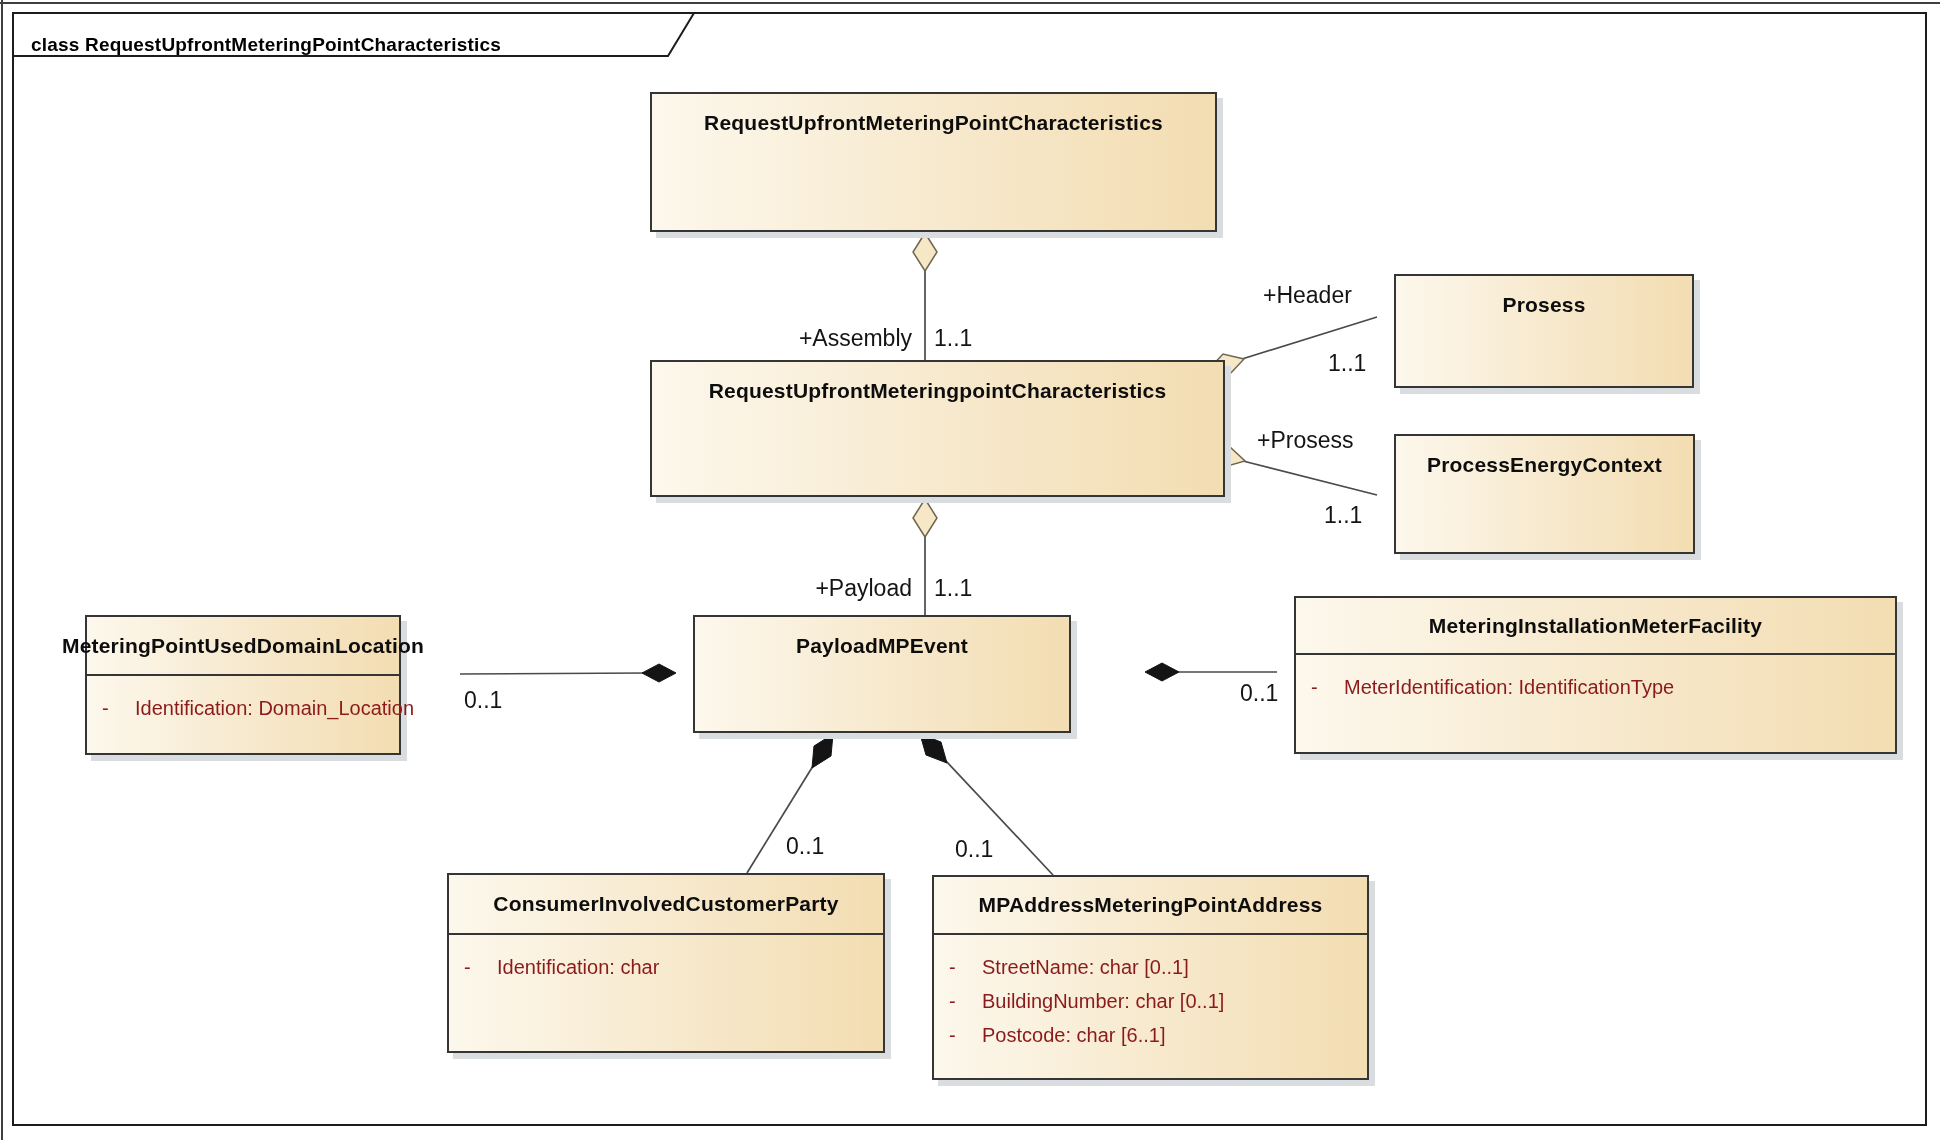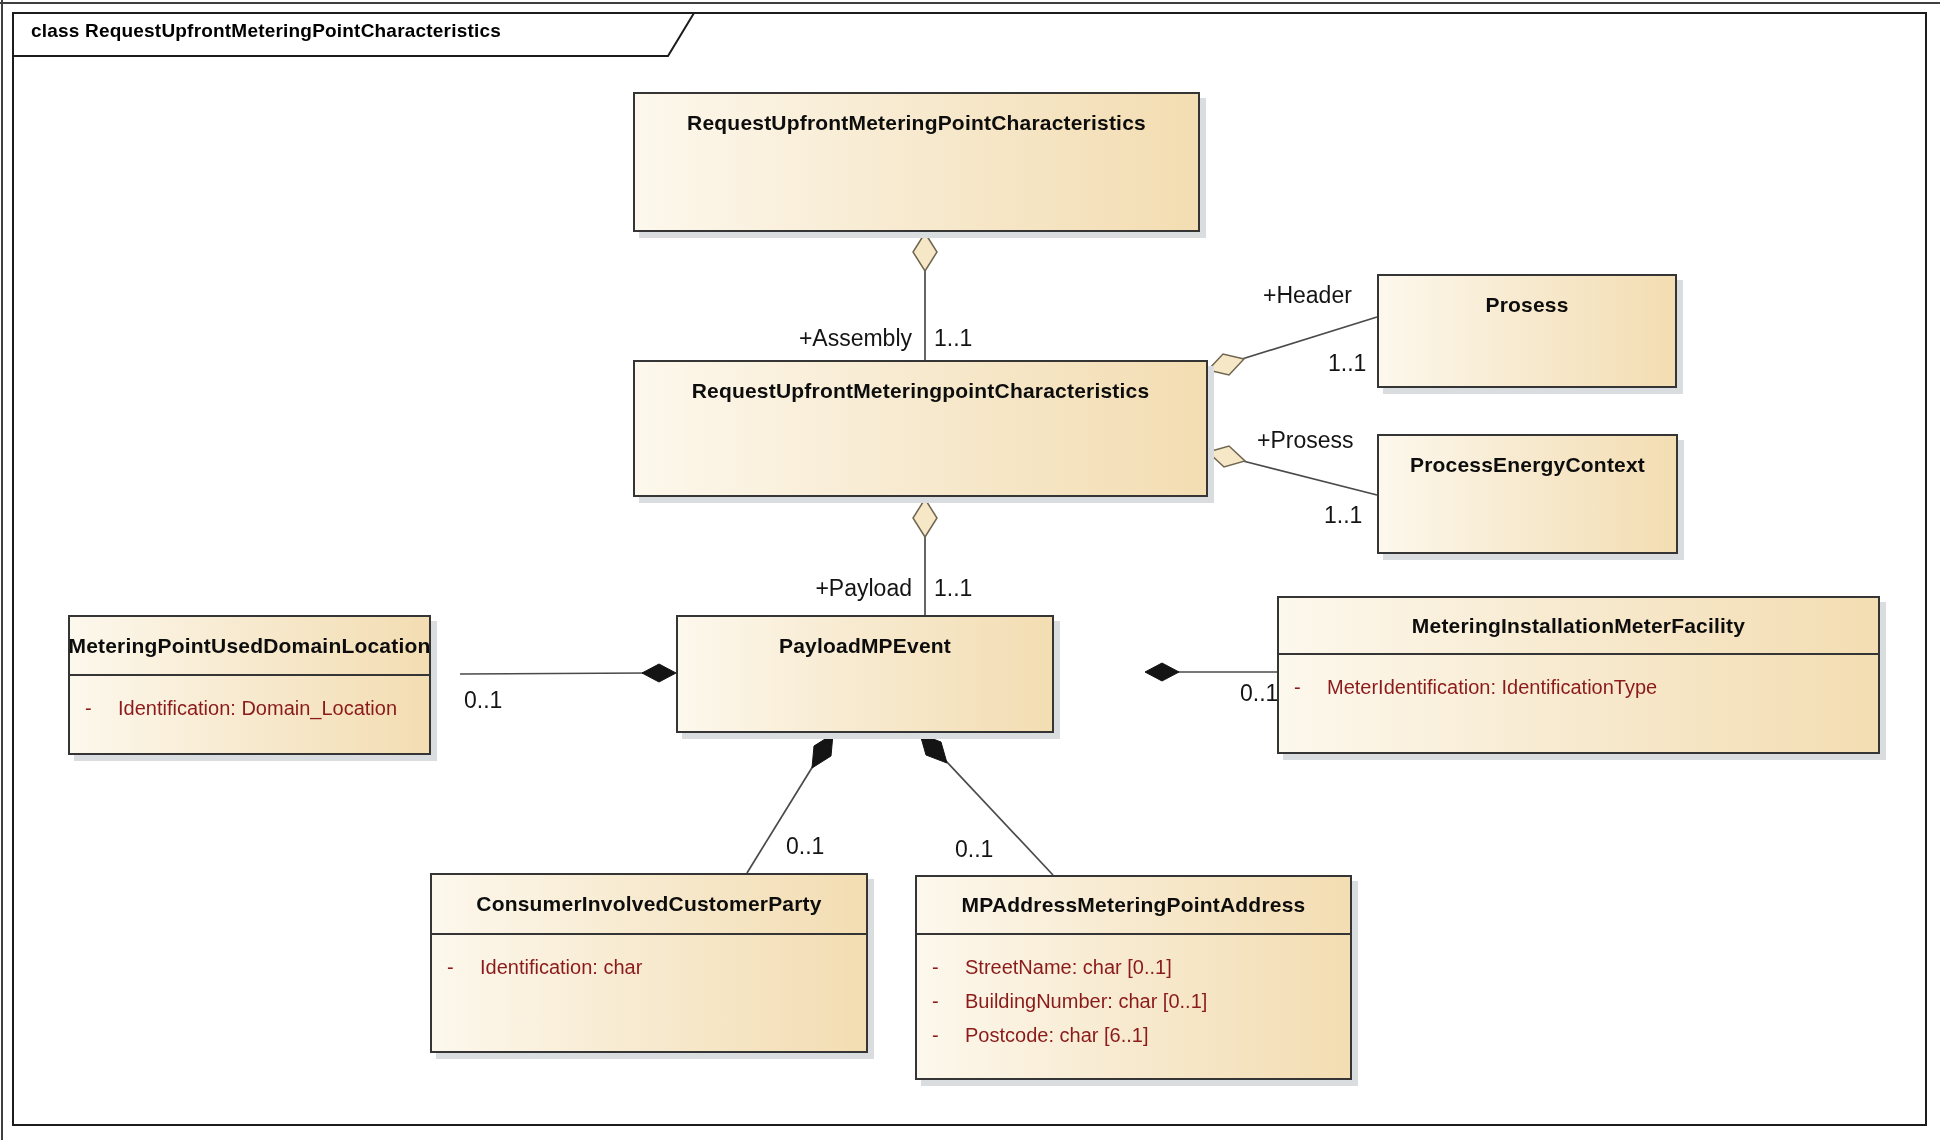--- a/index.html
+++ b/index.html
@@ -10,39 +10,40 @@
   svg.overlay{position:absolute;left:0;top:0;width:1940px;height:1140px;}
   .conn-line{stroke:#4a4a4a;stroke-width:1.7;fill:none;}
   .hollow-diamond{fill:#f6e7c6;stroke:#6e6650;stroke-width:1.5;}
   .filled-diamond{fill:#141414;stroke:#141414;}
 
   .uml-class{
     position:absolute;box-sizing:border-box;
     background:linear-gradient(90deg,#fdf8ed 0%,#f8ecd4 40%,#f3ddb2 100%);
     border:2px solid #353535;
     box-shadow:6px 6px 0 #dadde0;
+    margin-left:17px;
   }
   .uml-title{
     font-weight:bold;font-size:21px;color:#0d0d0d;text-align:center;
     letter-spacing:0.2px;
   }
   .one-comp .uml-title{padding-top:17px;}
   .title-comp{
     height:var(--th);display:flex;align-items:center;justify-content:center;
     border-bottom:2px solid #353535;
   }
   .attrs{padding:15px 6px 0 15px;}
   .attr-row{display:flex;color:#8b1a1a;font-size:20px;line-height:34px;white-space:nowrap;}
   .attr-vis{width:33px;flex:0 0 33px;}
 
   .lbl{position:absolute;font-size:23px;color:#141414;white-space:nowrap;line-height:26px;}
   .lbl.right{text-align:right;}
 
   .tab-text{
-    position:absolute;left:31px;top:20px;font-size:19px;font-weight:bold;color:#000;
+    position:absolute;left:31px;top:34px;font-size:19px;font-weight:bold;color:#000;
     white-space:nowrap;letter-spacing:0.2px;text-align:right;
   }
 </style>
 </head>
 <body>
 
 <div class="canvas">
 
   <svg class="overlay">
 
@@ -109,21 +110,21 @@
   </div>
 
   <div class="uml-class one-comp" style="left:1377px;top:434px;width:301px;height:120px;">
     <div class="uml-title">ProcessEnergyContext</div>
   </div>
 
   <div class="uml-class one-comp" style="left:676px;top:615px;width:378px;height:118px;">
     <div class="uml-title">PayloadMPEvent</div>
   </div>
 
-  <div class="uml-class" style="left:68px;top:615px;width:363px;height:140px;--th:57px;">
+  <div class="uml-class" style="left:68px;top:615px;width:316px;height:140px;--th:57px;">
     <div class="title-comp">
         <div class="uml-title">MeteringPointUsedDomainLocation</div>
       </div>
     <div class="attrs">
       <div class="attr-row">
         <span class="attr-vis">-</span>
         <span>Identification: Domain_Location</span>
       </div>
     </div>
   </div>

